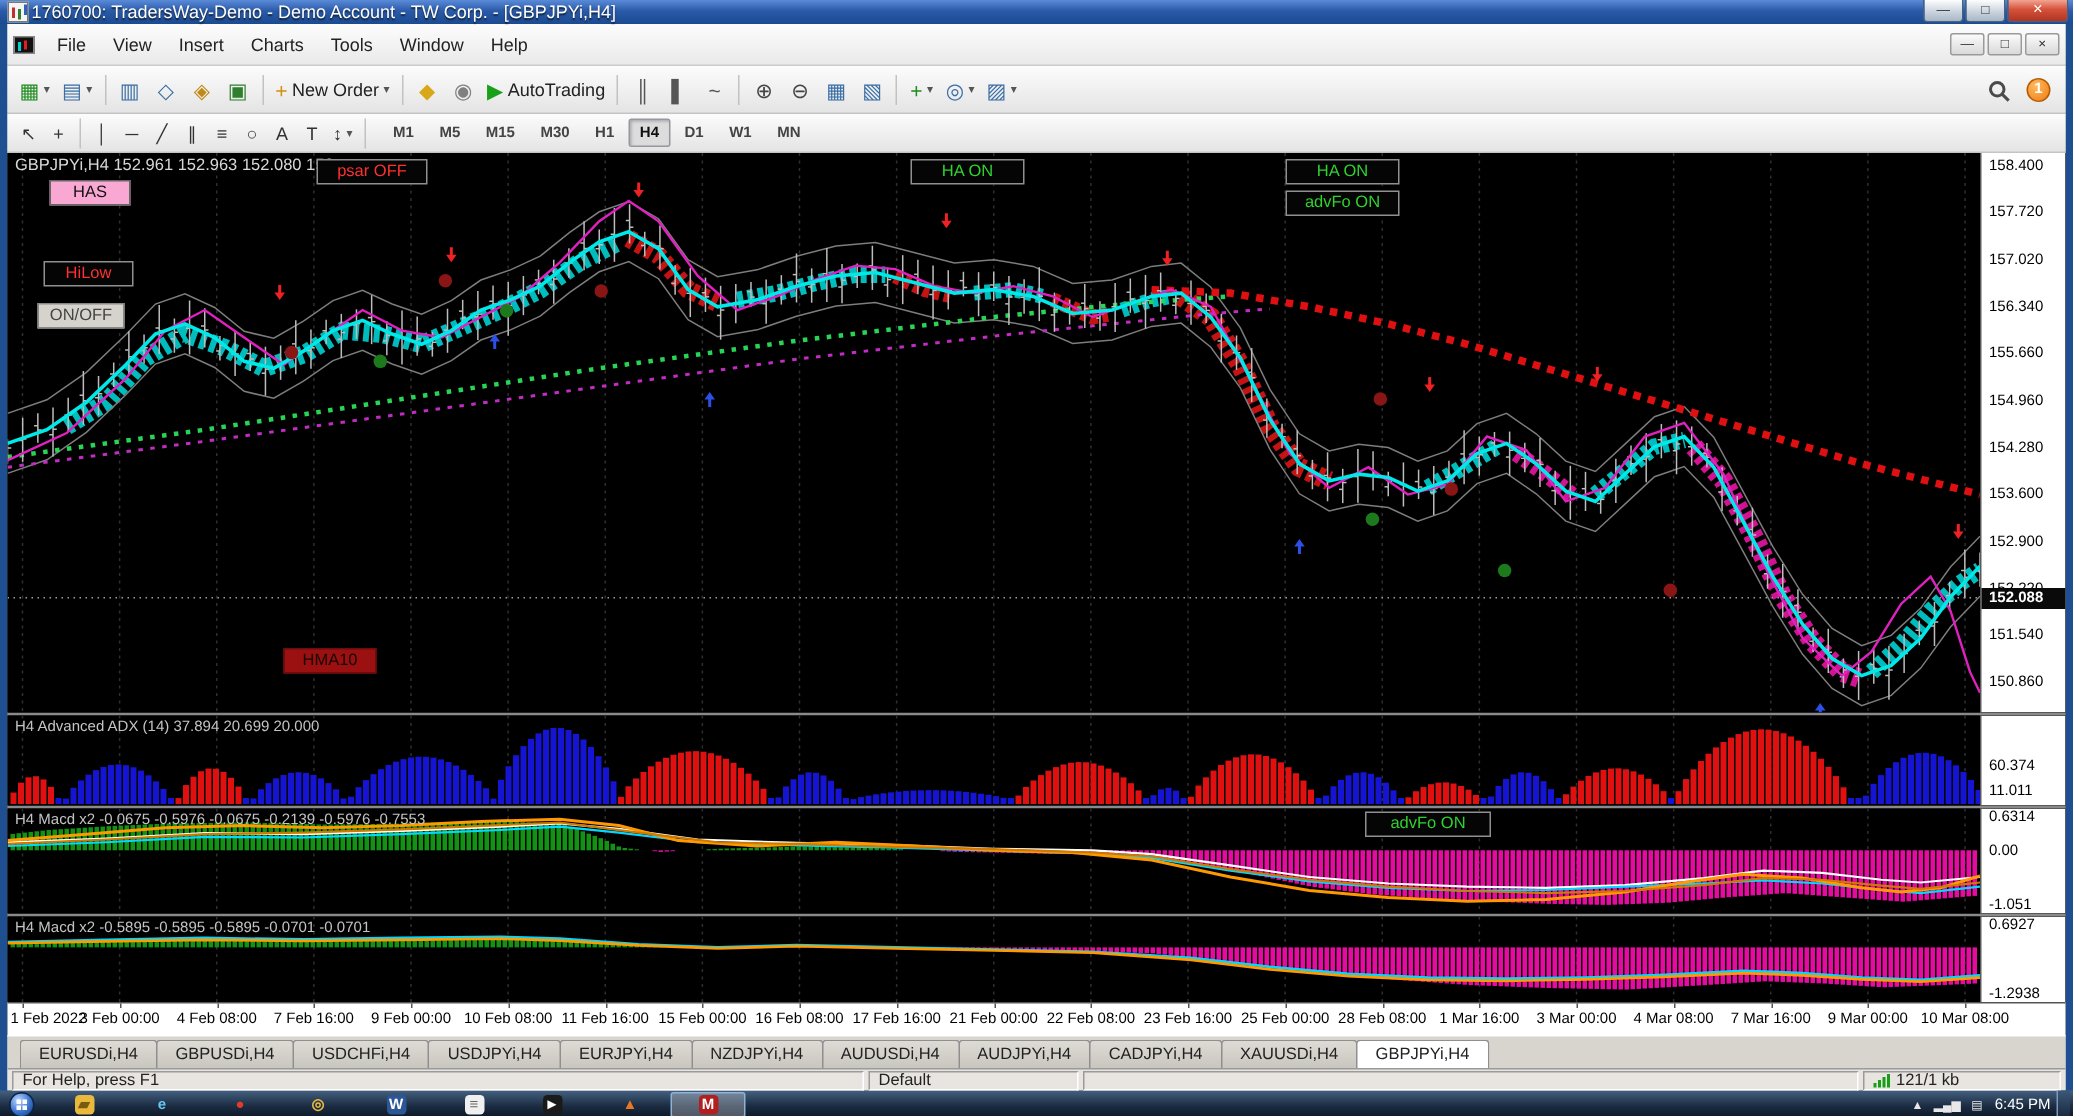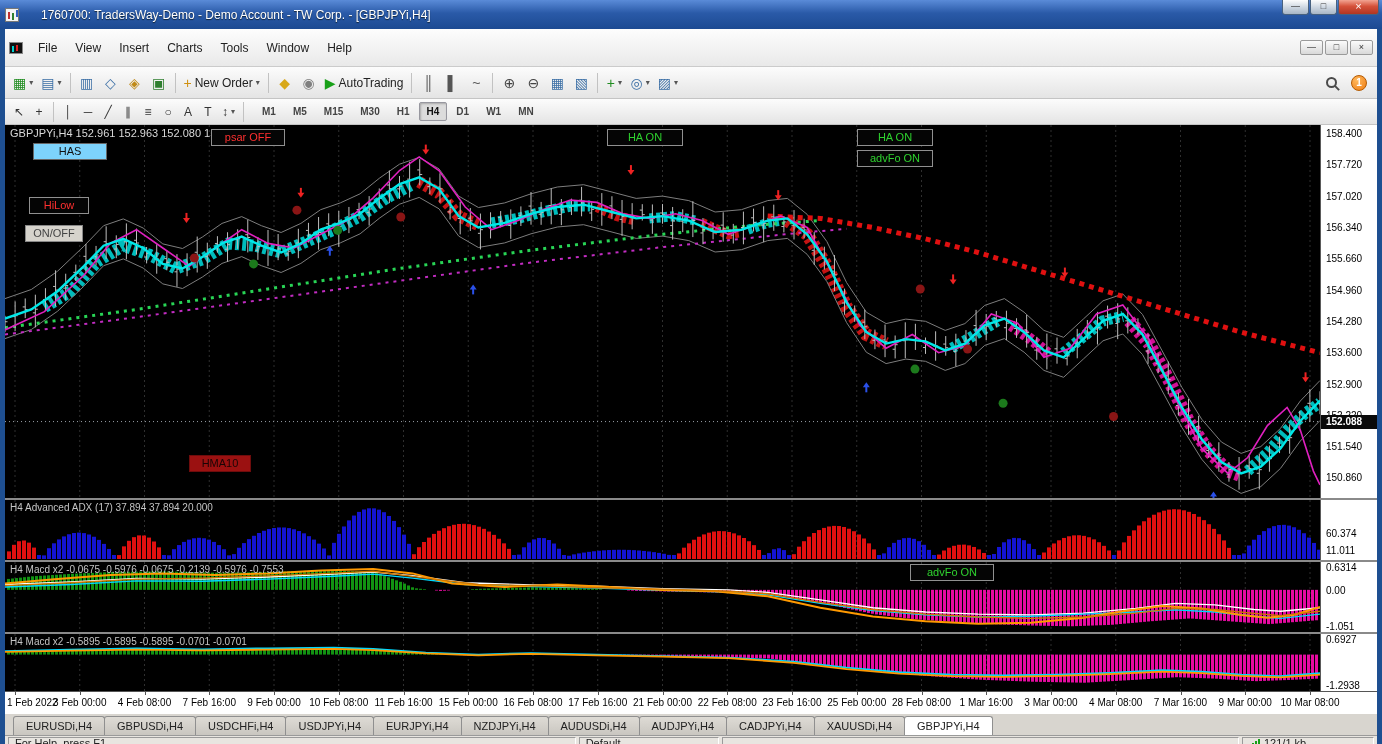--- a/index.html
+++ b/index.html
@@ -1,28 +1,28 @@
 <!DOCTYPE html>
 <html><head>
 <meta charset="utf-8">
 <style>
   *{box-sizing:border-box;margin:0;padding:0;}
   html,body{width:1382px;height:744px;overflow:hidden;}
   body{font-family:"Liberation Sans",sans-serif;background:#1e4f91;font-size:12px;-webkit-user-select:none;user-select:none;}
   
-  .titlebar{height:29px;background:linear-gradient(#5a8bd8,#2a5aa8 45%,#1c4a92);display:flex;align-items:center;padding:0 3px 0 5px;gap:22px;color:#fff;}
+  .titlebar{height:16px;background:linear-gradient(#5a8bd8,#2a5aa8 45%,#1c4a92);display:flex;align-items:center;padding:0 3px 0 5px;gap:2px;color:#fff;}
   .app-icon{width:14px;height:14px;background:#f4f4f4;border:1px solid #777;position:relative;flex:0 0 auto;}
   .app-icon::before{content:"";position:absolute;left:2px;bottom:2px;width:2px;height:7px;background:#c03030;box-shadow:4px 1px 0 #2f7f2f,8px -2px 0 #3060c0;}
   .title-text{font-size:12px;white-space:nowrap;text-shadow:0 1px 1px #123;}
   .win-btns{margin-left:auto;display:flex;gap:1px;align-self:flex-start;}
   .wbtn{width:27px;height:15px;border:1px solid #48617f;border-top:none;border-radius:0 0 3px 3px;background:linear-gradient(#fdfdfd,#cfd8e2 50%,#a8b6c6);color:#333;font-size:9px;line-height:13px;text-align:center;}
   .wbtn.close{width:41px;background:linear-gradient(#f2a492,#d5513a 45%,#b13522);color:#fff;font-size:11px;}
   
   .frame{margin:0 5px;background:#ece9e2;}
-  .menubar{height:38px;background:linear-gradient(#fdfdfd,#e9e9e9);border-bottom:1px solid #cbcbcb;display:flex;align-items:center;padding:0 4px;color:#222;}
+  .menubar{height:28px;background:linear-gradient(#fdfdfd,#e9e9e9);border-bottom:1px solid #cbcbcb;display:flex;align-items:center;padding:0 4px;color:#222;}
   .chart-mdi-icon{width:14px;height:12px;background:#111;border:1px solid #888;margin-right:6px;position:relative;}
   .chart-mdi-icon::before{content:"";position:absolute;left:2px;bottom:1px;width:2px;height:6px;background:#00d0d0;box-shadow:4px -1px 0 #e02020;}
   .menu-item{padding:3px 9px;}
   .mdi-btns{margin-left:auto;display:flex;gap:2px;}
   .mdi-btn{width:23px;height:15px;border:1px solid #9a9a9a;border-radius:2px;background:linear-gradient(#fbfbfb,#d9d9d9);font-size:9px;line-height:13px;text-align:center;color:#333;}
   
   .toolbar{display:flex;align-items:center;background:linear-gradient(#fcfcfc,#e4e4e4);border-bottom:1px solid #c4c4c4;padding:0 4px;}
   .t1{height:32px;}
   .t2{height:26px;}
   .tbtn{height:24px;min-width:24px;display:inline-flex;align-items:center;justify-content:center;gap:3px;padding:0 3px;border:1px solid transparent;border-radius:2px;}
@@ -733,21 +733,21 @@
             <g>
               <circle cx="248.53499999999997" cy="138.90720390720315" r="4.5" fill="#1c7a1c"></circle>
               <circle cx="332.695" cy="105.20512820512833" r="4.5" fill="#1c7a1c"></circle>
               <circle cx="909.9800000000001" cy="244.1123321123315" r="4.5" fill="#1c7a1c"></circle>
               <circle cx="998.085" cy="278.26984126984064" r="4.5" fill="#1c7a1c"></circle>
             </g>
             <line x1="0" y1="296.5782661782663" x2="1315" y2="296.5782661782663" stroke="#9aa0a8" stroke-dasharray="1 3" stroke-width="1"></line>
           </svg>
         <div class="pane-label ohlc">GBPJPYi,H4 152.961 152.963 152.080 152.</div>
         <div id="main-overlays">
-            <div class="overlay-btn" style="left: 28px; top: 18px; width: 74px; background: #7dd3fc; color: rgb(17, 17, 17); border-color: rgb(102, 102, 102);">HAS</div>
+            <div class="overlay-btn" style="left: 28px; top: 18px; width: 54px; background: #f9a8d4; color: rgb(17, 17, 17); border-color: rgb(102, 102, 102);">HAS</div>
             <div class="overlay-btn" style="left: 206px; top: 4px; width: 74px; background: rgb(5, 5, 5); color: rgb(255, 48, 48); border-color: rgb(144, 144, 144);">psar OFF</div>
             <div class="overlay-btn" style="left: 24px; top: 72px; width: 60px; background: rgb(5, 5, 5); color: rgb(255, 48, 48); border-color: rgb(144, 144, 144);">HiLow</div>
             <div class="overlay-btn" style="left: 20px; top: 100px; width: 58px; background: rgb(214, 211, 204); color: rgb(68, 68, 68); border-color: rgb(136, 136, 136);">ON/OFF</div>
             <div class="overlay-btn" style="left: 602px; top: 4px; width: 76px; background: rgb(5, 5, 5); color: rgb(47, 211, 47); border-color: rgb(144, 144, 144);">HA ON</div>
             <div class="overlay-btn" style="left: 852px; top: 4px; width: 76px; background: rgb(5, 5, 5); color: rgb(47, 211, 47); border-color: rgb(144, 144, 144);">HA ON</div>
             <div class="overlay-btn" style="left: 852px; top: 25px; width: 76px; background: rgb(5, 5, 5); color: rgb(47, 211, 47); border-color: rgb(144, 144, 144);">advFo ON</div>
             <div class="overlay-btn" style="left: 184px; top: 330px; width: 62px; background: rgb(155, 17, 17); color: rgb(26, 5, 5); border-color: rgb(110, 12, 12);">HMA10</div>
           </div>
         <div class="scale-col" id="main-scale">
             <div class="price-label" style="top: 3.10867px;">158.400</div>
@@ -1050,21 +1050,21 @@
               <rect x="1277" y="24.838997563201204" width="4" height="34.161002436798796" fill="#1414d2"></rect>
               <rect x="1282" y="25.570662407552874" width="4" height="33.429337592447126" fill="#1414d2"></rect>
               <rect x="1287" y="27.22194354142022" width="4" height="31.77805645857978" fill="#1414d2"></rect>
               <rect x="1292" y="29.780154750506966" width="4" height="29.219845249493034" fill="#1414d2"></rect>
               <rect x="1297" y="33.23414210039775" width="4" height="25.765857899602256" fill="#1414d2"></rect>
               <rect x="1302" y="37.59273945548483" width="4" height="21.40726054451517" fill="#1414d2"></rect>
               <rect x="1307" y="42.93830152990952" width="4" height="16.06169847009048" fill="#1414d2"></rect>
               <rect x="1312" y="49.671872666874386" width="4" height="9.328127333125614" fill="#1414d2"></rect>
             </g>
           </svg>
-        <div class="pane-label">H4 Advanced ADX (17) 37.894 37.894 20.000</div>
+        <div class="pane-label">H4 Advanced ADX (14) 37.894 20.699 20.000</div>
         <div class="scale-col" id="adx-scale">
             <div class="price-label" style="top: 0.114545px; margin-top: 28px;">60.374</div>
             <div class="price-label" style="top: 44.99px;">11.011</div>
           </div>
       </div>
       <div class="hsep"></div>
       <div class="pane" id="macd1-pane">
         <svg id="macd1-svg" width="1315" height="70">
             <g>
               <line x1="10" y1="0" x2="10" y2="70" stroke="#2f2f2f" stroke-dasharray="2 3"></line>

